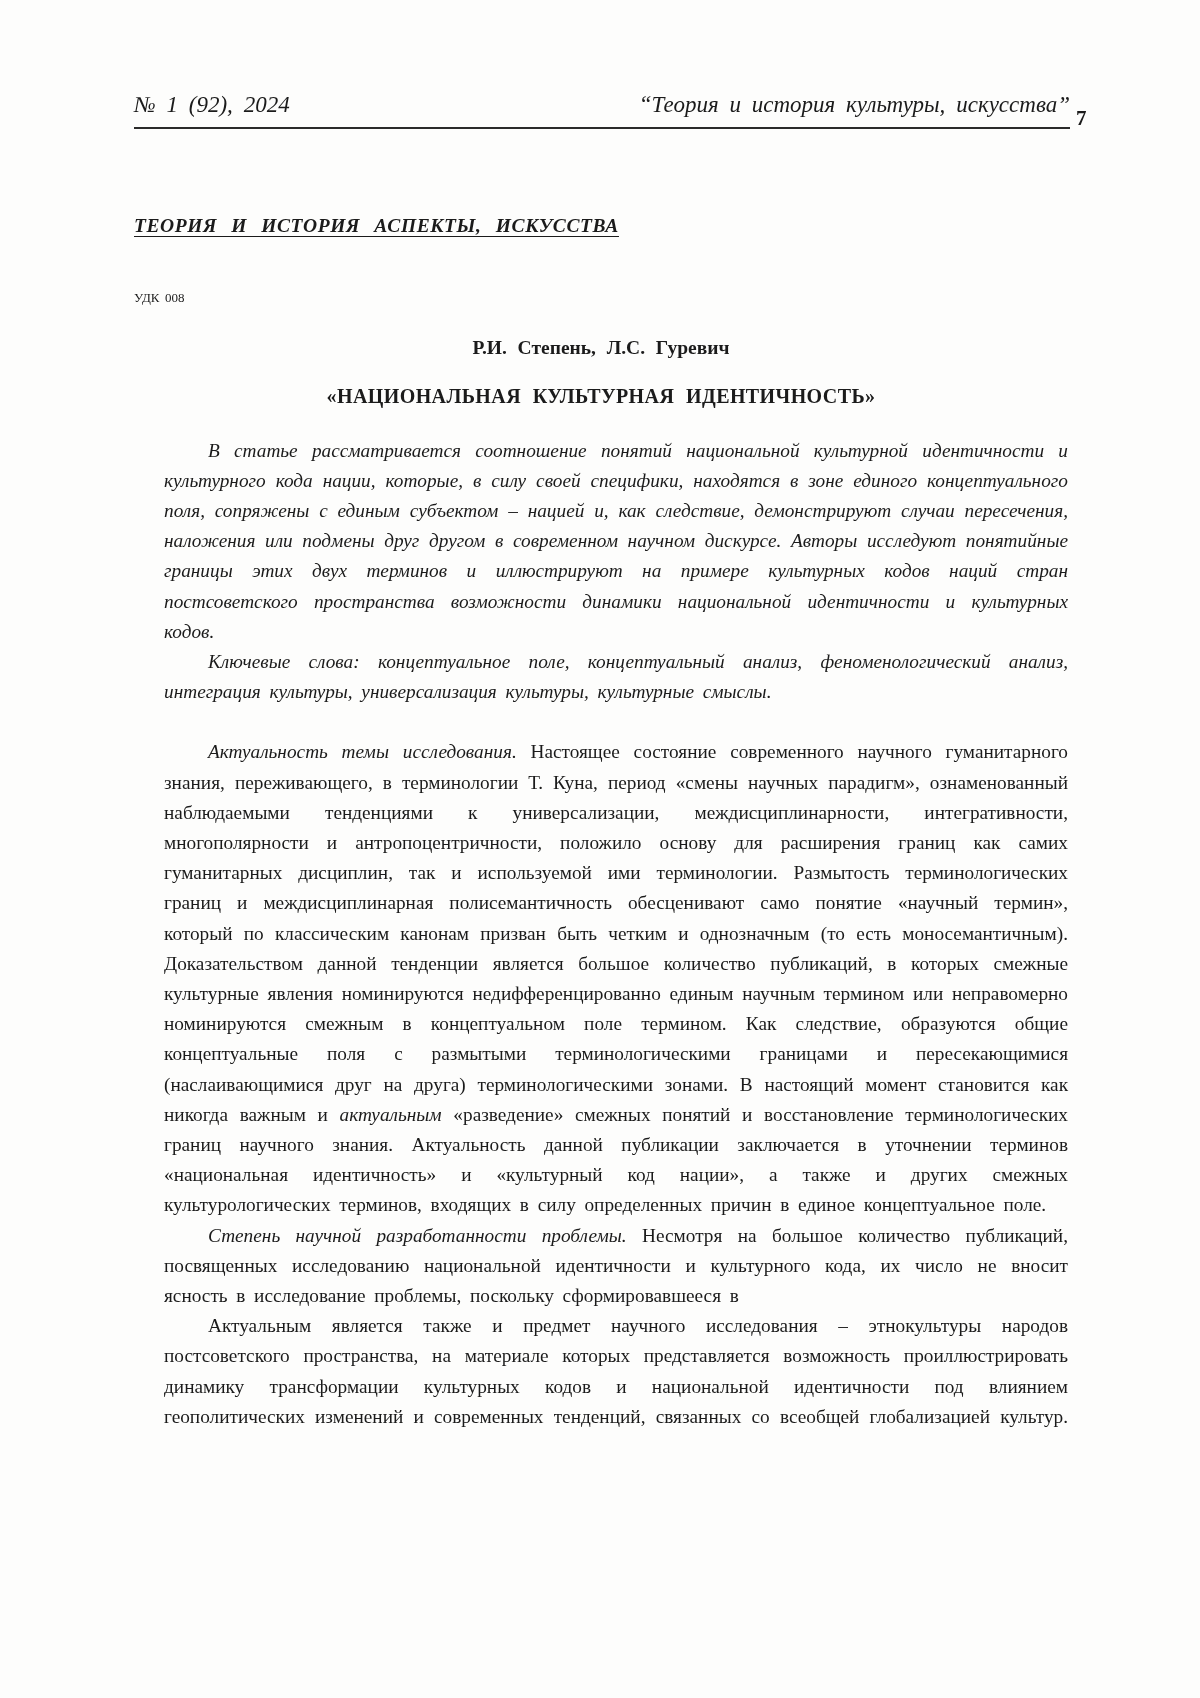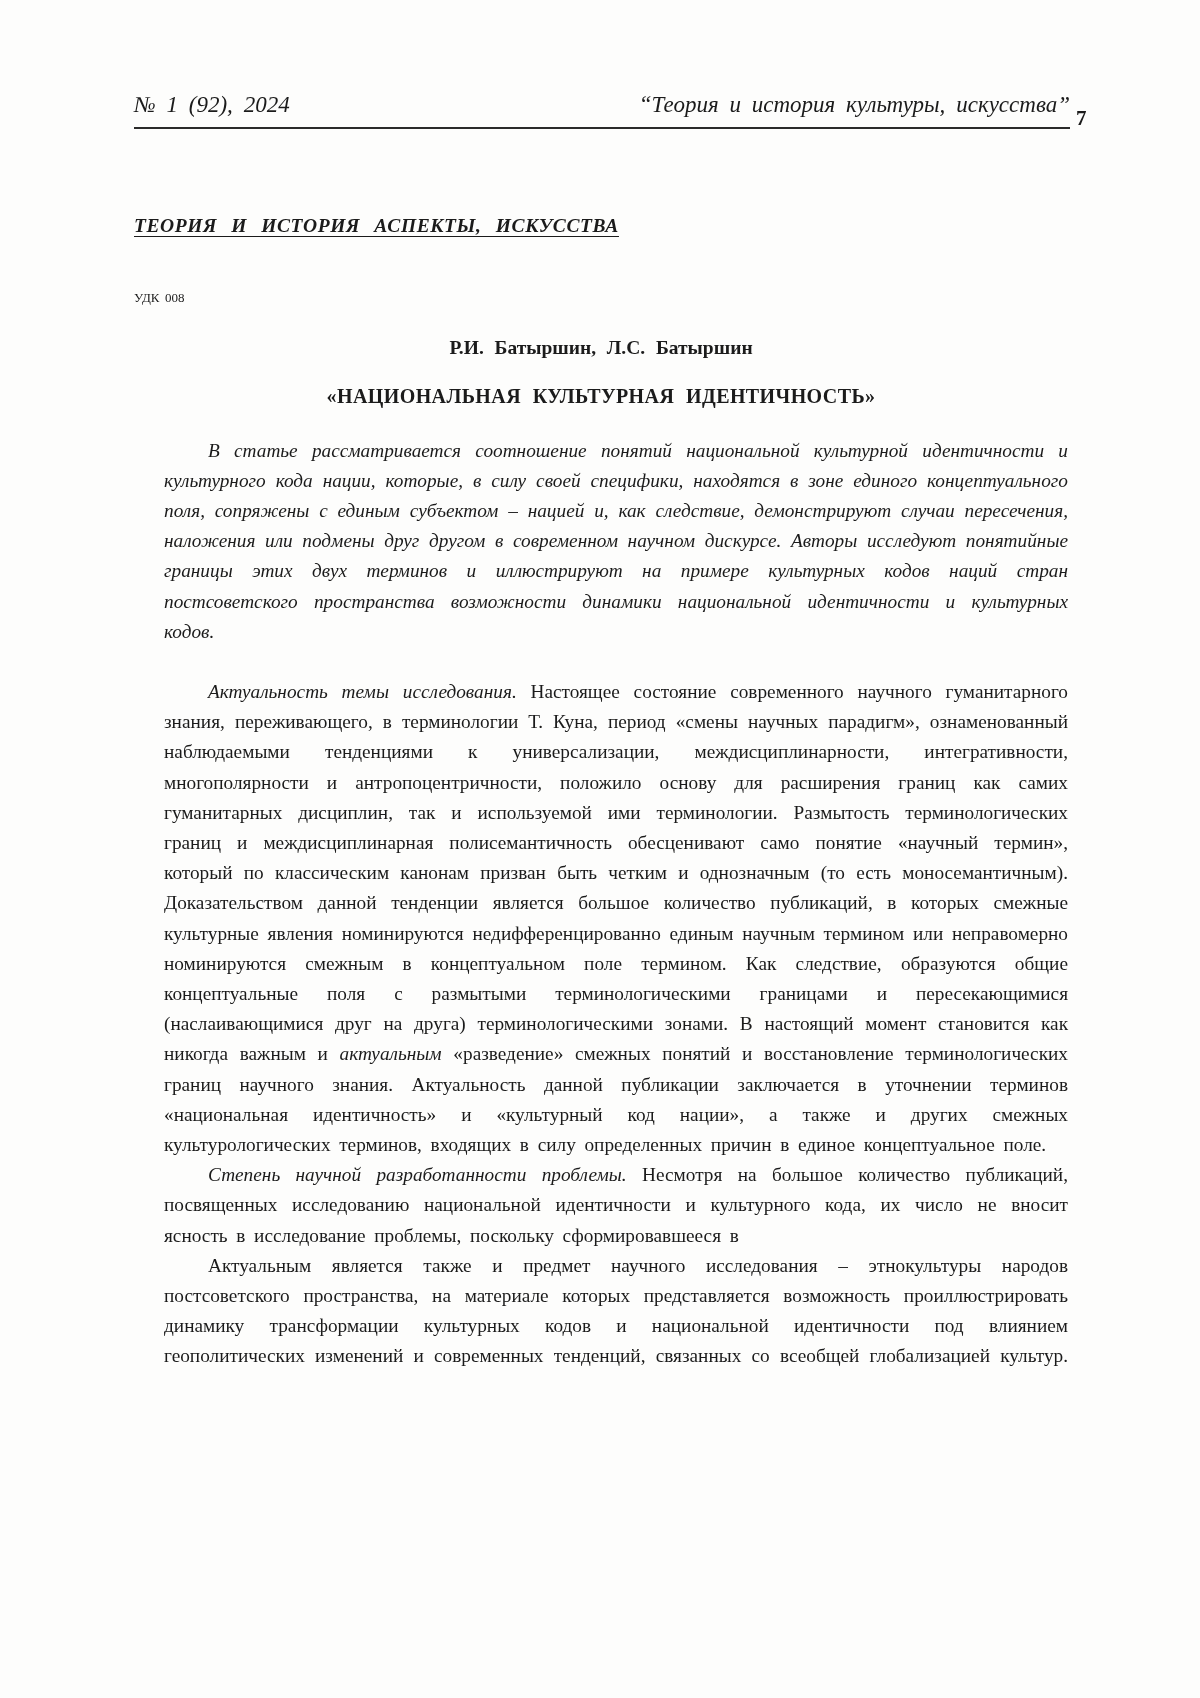--- a/index.html
+++ b/index.html
@@ -92,28 +92,29 @@
   <span class="page-number">7</span>
 
   <div class="content">
 
     <h2 class="section-heading">ТЕОРИЯ И ИСТОРИЯ АСПЕКТЫ, ИСКУССТВА</h2>
 
     <div class="meta-block">
       <div>УДК 008</div>
     </div>
 
-    <div class="authors-line">Р.И. Батыршин, Л.С. Батыршин</div>
+    <div class="authors-line">Р.И. Степень, Л.С. Гуревич</div>
 
     <h1 class="article-title">
       <span>«НАЦИОНАЛЬНАЯ КУЛЬТУРНАЯ ИДЕНТИЧНОСТЬ»</span>
     </h1>
 
     <section class="abstract-section">
         <p class="para"><span class="it">В статье рассматривается соотношение понятий национальной культурной идентичности и культурного кода нации, которые, в силу своей специфики, находятся в зоне единого концептуального поля, сопряжены с единым субъектом – нацией и, как следствие, демонстрируют случаи пересечения, наложения или подмены друг другом в современном научном дискурсе. Авторы исследуют понятийные границы этих двух терминов и иллюстрируют на примере культурных кодов наций стран постсоветского пространства возможности динамики национальной идентичности и культурных кодов.</span></p>
+        <p class="para"><span class="it">Ключевые слова: </span><span class="it">концептуальное поле, концептуальный анализ, феноменологический анализ, интеграция культуры, универсализация культуры, культурные смыслы.</span></p>
       </section>
 
     <section class="body-section">
         <p class="para"><span class="it">Актуальность темы исследования.</span><span> Настоящее состояние современного научного гуманитарного знания, переживающего, в терминологии Т. Куна, период «смены научных парадигм», ознаменованный наблюдаемыми тенденциями к универсализации, междисциплинарности, интегративности, многополярности и антропоцентричности, положило основу для расширения границ как самих гуманитарных дисциплин, так и используемой ими терминологии. Размытость терминологических границ и междисциплинарная полисемантичность обесценивают само понятие «научный термин», который по классическим канонам призван быть четким и однозначным (то есть моносемантичным). Доказательством данной тенденции является большое количество публикаций, в которых смежные культурные явления номинируются недифференцированно единым научным термином или неправомерно номинируются смежным в концептуальном поле термином. Как следствие, образуются общие концептуальные поля с размытыми терминологическими границами и пересекающимися (наслаивающимися друг на друга) терминологическими зонами. В настоящий момент становится как никогда важным и </span><span class="it">актуальным</span><span> «разведение» смежных понятий и восстановление терминологических границ научного знания. Актуальность данной публикации заключается в уточнении терминов «национальная идентичность» и «культурный код нации», а также и других смежных культурологических терминов, входящих в силу определенных причин в единое концептуальное поле.</span></p>
         <p class="para"><span class="it">Степень научной разработанности проблемы.</span><span> Несмотря на большое количество публикаций, посвященных исследованию национальной идентичности и культурного кода, их число не вносит ясность в исследование проблемы, поскольку сформировавшееся в</span></p>
         <p class="para"><span>Актуальным является также и предмет научного исследования – этнокультуры народов постсоветского пространства, на материале которых представляется возможность проиллюстрировать динамику трансформации культурных кодов и национальной идентичности под влиянием геополитических изменений и современных тенденций, связанных со всеобщей глобализацией культур.</span></p>
       </section>
 
   </div>
 </div>

